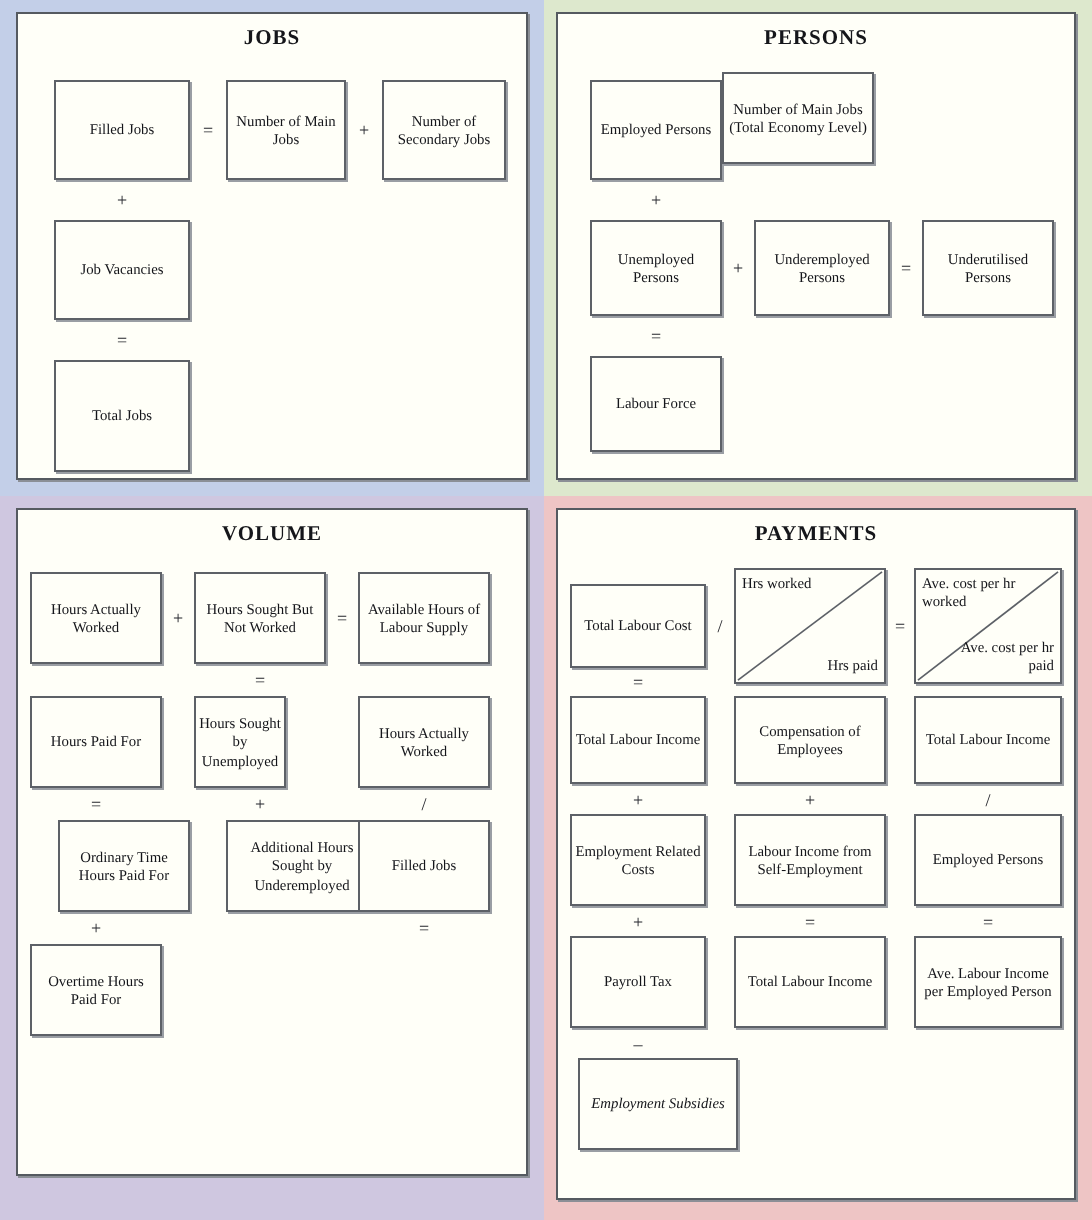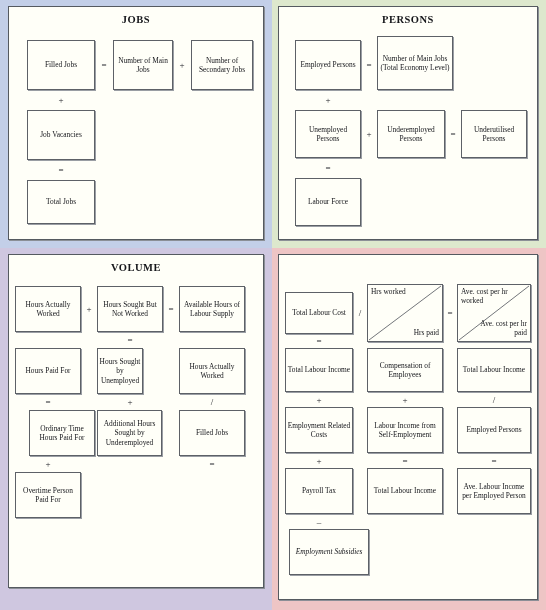--- a/index.html
+++ b/index.html
@@ -101,37 +101,37 @@
         </div>
 
       <div class="op" style="left:18px;top:83px;width:68px;height:20px;">+</div>
 
       <div class="box" style="left:18px;top:103px;width:68px;height:50px;">
         <span>Job Vacancies</span>
         </div>
 
       <div class="op" style="left:18px;top:153px;width:68px;height:20px;">=</div>
 
-      <div class="box" style="left:18px;top:173px;width:68px;height:44px;">
+      <div class="box" style="left:18px;top:173px;width:68px;height:56px;">
         <span>Total Jobs</span>
         </div>
     </div>
   </div>
 
   <div class="quad persons">
     <div class="sheet">
       <div class="panel-title">PERSONS</div>
 
       <div class="box" style="left:16px;top:33px;width:66px;height:50px;">
         <span>Employed Persons</span>
         </div>
 
       <div class="op" style="left:82px;top:33px;width:16px;height:50px;">=</div>
 
-      <div class="box" style="left:98px;top:29px;width:76px;height:54px;">
+      <div class="box" style="left:82px;top:29px;width:76px;height:46px;">
         <span>Number of Main Jobs (Total Economy Level)</span>
         </div>
 
       <div class="op" style="left:16px;top:83px;width:66px;height:20px;">+</div>
 
       <div class="box" style="left:16px;top:103px;width:66px;height:48px;">
         <span>Unemployed Persons</span>
         </div>
 
       <div class="op" style="left:82px;top:103px;width:16px;height:48px;">+</div>
@@ -182,38 +182,39 @@
         <span>Hours Actually Worked</span>
         </div>
 
       <div class="op" style="left:6px;top:139px;width:66px;height:16px;">=</div>
       <div class="op" style="left:88px;top:139px;width:66px;height:16px;">+</div>
       <div class="op" style="left:170px;top:139px;width:66px;height:16px;">/</div>
 
       <div class="box" style="left:20px;top:155px;width:66px;height:46px;">
         <span>Ordinary Time Hours Paid For</span>
         </div>
-      <div class="box" style="left:88px;top:155px;width:65px;height:46px;">
+      <div class="box" style="left:104px;top:155px;width:76px;height:46px;">
         <span>Additional Hours Sought by Underemployed</span>
         </div>
       <div class="box" style="left:170px;top:155px;width:66px;height:46px;">
         <span>Filled Jobs</span>
         </div>
 
       <div class="op" style="left:6px;top:201px;width:66px;height:16px;">+</div>
       <div class="op" style="left:170px;top:201px;width:66px;height:16px;">=</div>
 
       <div class="box" style="left:6px;top:217px;width:66px;height:46px;">
-        <span>Overtime Person Paid For</span>
+        <span>Overtime Hours Paid For</span>
         </div>
     </div>
   </div>
 
   <div class="quad payments">
     <div class="sheet">
+      <div class="panel-title">PAYMENTS</div>
 
       <div class="box" style="left:6px;top:37px;width:68px;height:42px;">
         <span>Total Labour Cost</span>
         </div>
       <div class="op" style="left:74px;top:37px;width:14px;height:42px;">/</div>
 
       <div class="fracbox" style="left:88px;top:29px;width:76px;height:58px;">
         <svg class="diag" viewBox="0 0 76 58" preserveAspectRatio="none">
           <line x1="1" y1="57" x2="75" y2="1" stroke="#5d6167" stroke-width="0.9"></line>
         </svg>

